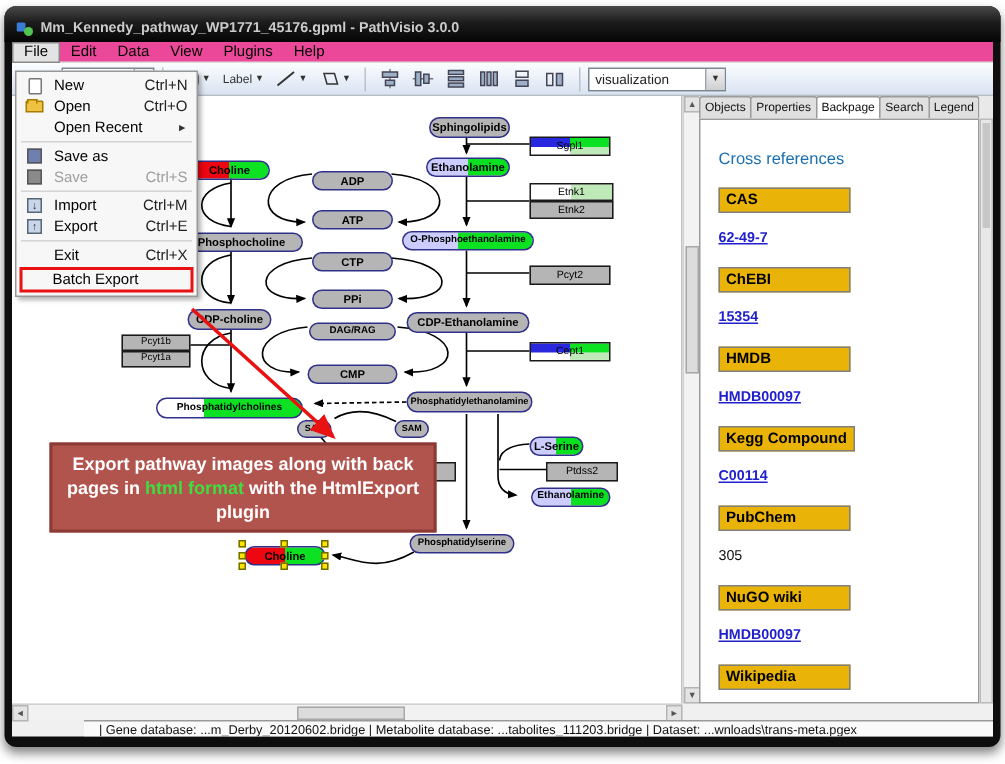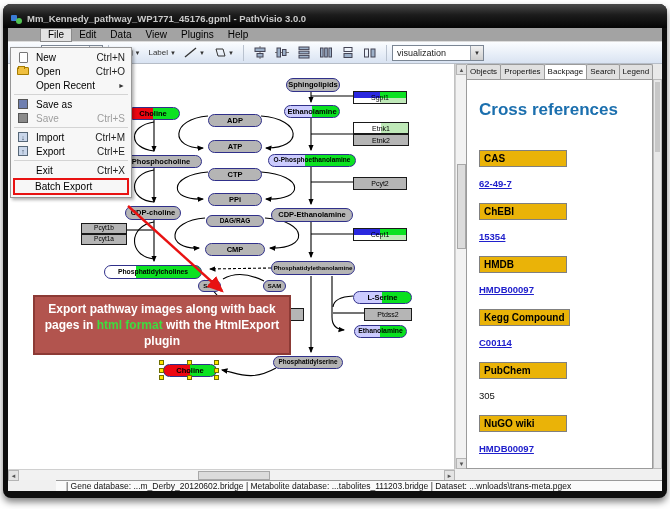--- a/index.html
+++ b/index.html
@@ -7,22 +7,22 @@
   .stage { position:relative; width:670px; height:509px; background:#fff; overflow:hidden; }
   .frame { position:absolute; left:3px; top:4px; width:664px; height:494px; background:#0e0e0e;
            border-radius:8px; box-shadow:0 4px 7px rgba(0,0,0,.5), 0 1px 0 #444 inset; }
   .titlebar { position:absolute; left:0; top:0; width:100%; height:24px; display:flex; align-items:center;
               padding:4px 8px 0 8px; color:#cbcbcb; font-size:9.5px;
               background:linear-gradient(#4a4a4a,#1c1c1c 45%,#050505); border-radius:8px 8px 0 0; }
   .titlebar .ttl { margin-left:5px; white-space:nowrap; overflow:hidden;font-weight:bold; }
   .app { position:absolute; left:5px; top:24px; width:654px; height:463px; background:#f0f0f0; overflow:hidden; }
 
   
-  .menubar { position:absolute; left:0; top:0; width:100%; height:14px; background:#a3a3a3;
-             display:flex; align-items:center; font-size:10px; border-bottom:1px solid #dcdcdc;padding-left:32px; }
+  .menubar { position:absolute; left:0; top:0; width:100%; height:14px; background:#ec4899;
+             display:flex; align-items:center; font-size:10px; border-bottom:1px solid #dcdcdc; }
   .menubar .mitem { padding:0 7px; height:14px; display:flex; align-items:center; }
   .menubar .mitem.active { border:1px solid #8a8a8a; background:#e3e3e3; }
 
   
   .toolbar { position:absolute; left:0; top:14px; width:100%; height:22px;
              background:linear-gradient(#fbfdff,#d9e3f2); border-bottom:1px solid #b6bdc7;
              display:flex; align-items:center; font-size:9px; color:#222; padding-left:4px; }
   .tsep { width:1px; height:16px; background:#b9c2cf; margin:0 5px; }
   .combo { background:#fff; border:1px solid #7b8694; height:16px; display:flex; align-items:center;
            font-size:9px; padding-left:4px; position:relative; }
@@ -49,21 +49,21 @@
   
   .panel { position:absolute; left:458px; top:0; width:196px; height:405px; background:#f0f0f0; }
   .tabs { display:flex; height:15px; font-size:8px; color:#111; background:#e9e9e9; }
   .tab { border:1px solid #9b9b9b; border-bottom:none; background:#e0e0e0; padding:2px 3px; white-space:nowrap;
          border-radius:2px 2px 0 0; margin-right:-1px; overflow:hidden; }
   .tab.active { background:#fff; position:relative; z-index:2; }
   .panel-body { position:absolute; left:0; top:15px; right:9px; bottom:0; background:#fff; border:1px solid #9b9b9b;
                 padding:20px 0 0 12px; overflow:hidden; }
   .panel-scroll { position:absolute; right:0; top:15px; width:9px; bottom:0; background:#e8e8e8; border:1px solid #bbb; }
   .panel-scroll .pthumb { position:absolute; left:1px; top:2px; width:5px; height:70px; background:#c7c7c7; }
-  .xref-heading { color:#1b6fae; font-weight:bold; font-size:17px; margin-bottom:28px; }
+  .xref-heading { color:#1b6fae; font-weight:normal; font-size:11px; margin-bottom:11px; }
   .sec { margin-bottom:10px; }
   .sec-box { display:inline-block; min-width:88px; border:1px solid #808080; background:#eab308;
              font-weight:bold; font-size:10px; padding:2px 4px; margin-bottom:6px; }
   .sec-link { font-size:9.5px; font-weight:bold; color:#2020cc; text-decoration:underline; }
   .sec-plain { font-size:9.5px; color:#111; }
 
   
   .statusbar { position:absolute; left:0; top:452px; width:654px; height:11px; background:#fafafa;
                border-top:1px solid #999; font-size:8.5px; color:#111; display:flex; align-items:center; padding-left:10px;
                white-space:nowrap; overflow:hidden;margin-left:48px; }
@@ -268,21 +268,21 @@
           <div class="pill" style="left:117px;top:142px;width:56px;height:14px;">CDP-choline</div>
           <div class="pill whitegreen" style="left:96px;top:201px;width:98px;height:14px;font-size:6.8px;">Phosphatidylcholines</div>
           <div class="pill" style="left:200px;top:50px;width:54px;height:13px;">ADP</div>
           <div class="pill" style="left:200px;top:76px;width:54px;height:13px;">ATP</div>
           <div class="pill" style="left:200px;top:104px;width:54px;height:13px;">CTP</div>
           <div class="pill" style="left:200px;top:129px;width:54px;height:13px;">PPi</div>
           <div class="pill" style="left:198px;top:151px;width:58px;height:12px;font-size:6.5px;">DAG/RAG</div>
           <div class="pill" style="left:197px;top:179px;width:60px;height:13px;">CMP</div>
           <div class="pill" style="left:190px;top:216px;width:23px;height:12px;font-size:6px;">SAH</div>
           <div class="pill" style="left:255px;top:216px;width:23px;height:12px;font-size:6px;">SAM</div>
-          <div class="pill lavgreen" style="left:345px;top:227px;width:59px;height:13px;">L-Serine</div>
+          <div class="pill lavgreen" style="left:345px;top:227px;width:36px;height:13px;">L-Serine</div>
           <div class="pill lavgreen" style="left:346px;top:261px;width:53px;height:13px;font-size:6.8px;">Ethanolamine</div>
 
           <div class="gbox fancy" style="left:345px;top:27px;width:54px;height:13px;">Sgpl1</div>
           <div class="gbox etnkbg" style="left:345px;top:58px;width:56px;height:12px;">Etnk1</div>
           <div class="gbox" style="left:345px;top:70px;width:56px;height:12px;">Etnk2</div>
           <div class="gbox" style="left:345px;top:113px;width:54px;height:13px;">Pcyt2</div>
           <div class="gbox fancy" style="left:345px;top:164px;width:54px;height:13px;">Cept1</div>
           <div class="gbox" style="left:73px;top:159px;width:46px;height:11px;font-size:6.5px;">Pcyt1b</div>
           <div class="gbox" style="left:73px;top:170px;width:46px;height:11px;font-size:6.5px;">Pcyt1a</div>
           <div class="gbox" style="left:356px;top:244px;width:48px;height:13px;">Ptdss2</div>

